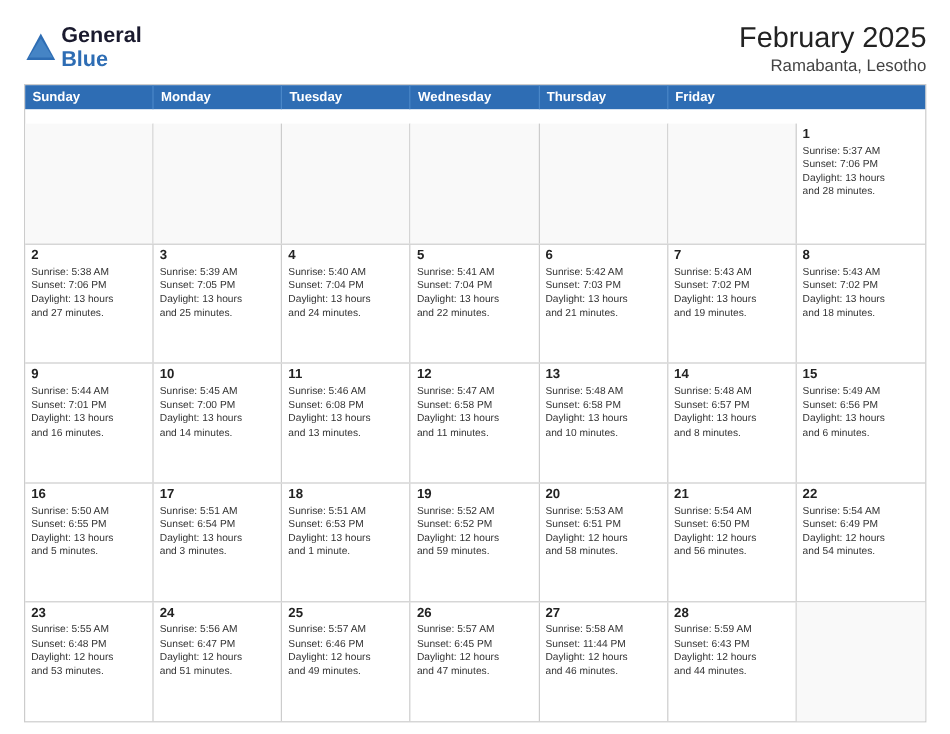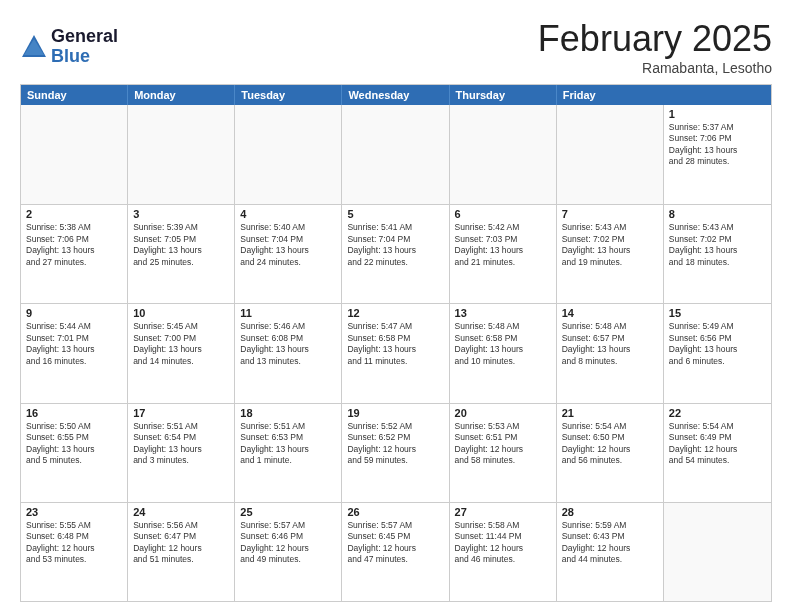--- a/index.html
+++ b/index.html
@@ -29,33 +29,34 @@
     }
     .logo-icon {
       width: 28px;
       height: 28px;
       margin-right: 3px;
     }
     .title-block {
       text-align: right;
     }
     .month-title {
-      font-size: 36px;
+      font-size: 24px;
       font-weight: normal;
       color: #222;
     }
     .location {
       font-size: 14px;
       color: #444;
     }
     .calendar {
       flex: 1;
       display: flex;
       flex-direction: column;
       border: 1px solid #ccc;
+      gap: 12px;
     }
     .cal-header {
       display: grid;
       grid-template-columns: repeat(7, 1fr);
       background: #2e6db4;
     }
     .cal-header-cell {
       color: #fff;
       font-size: 11px;
       font-weight: bold;

